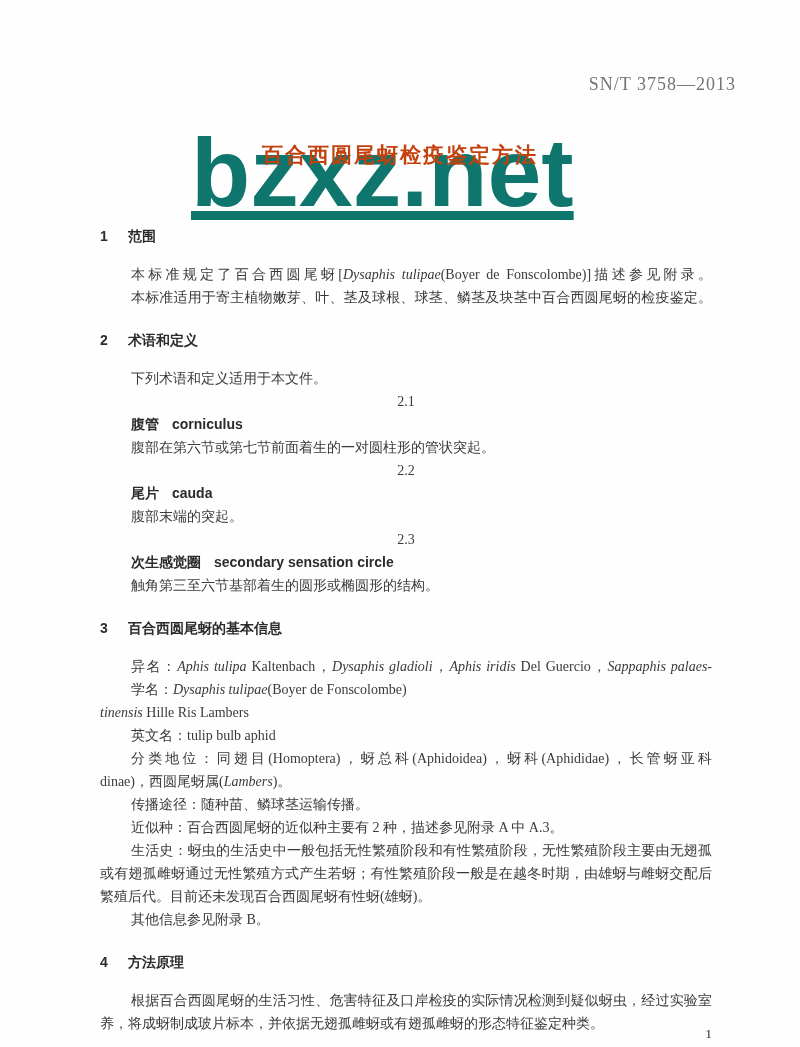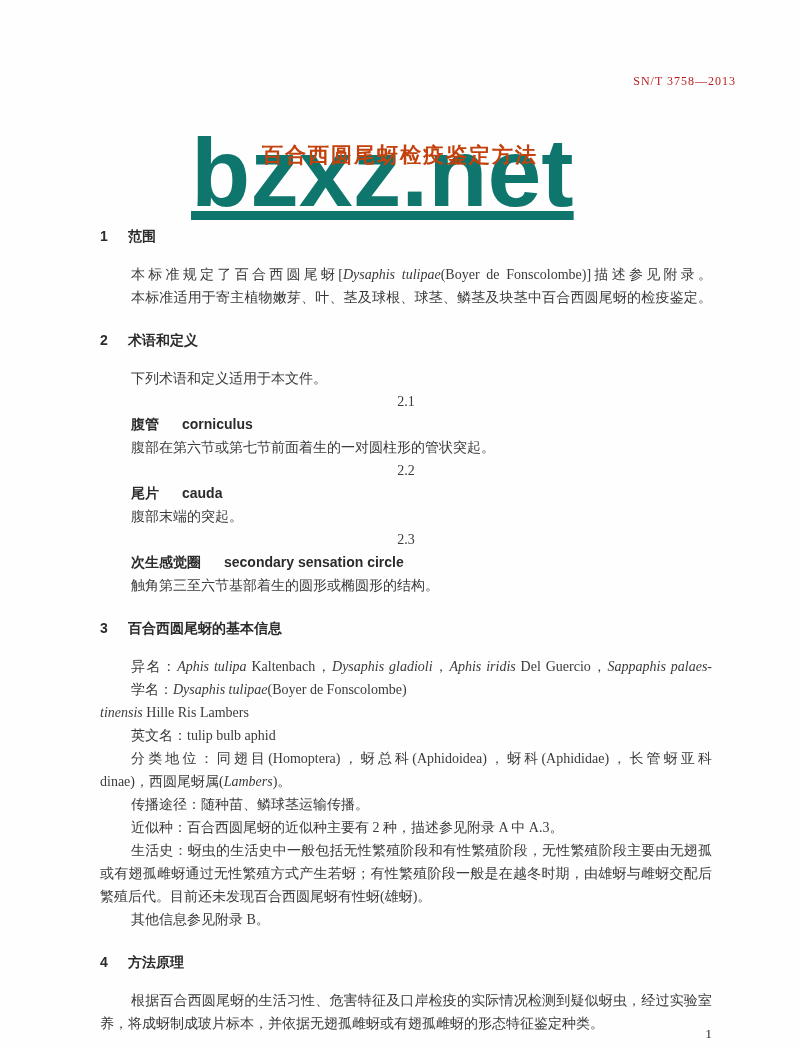--- a/index.html
+++ b/index.html
@@ -1,22 +1,22 @@
 <!DOCTYPE html>
 <html><head>
 <meta charset="utf-8">
 <style>
   html,body{margin:0;padding:0;background:#fff;}
   .page{
     position:relative;width:800px;height:1047px;background:#fefefe;overflow:hidden;
     font-family:"Liberation Serif",serif;color:#3a3a3a;
   }
   .std-code{
-    position:absolute;top:74px;right:64px;font-size:12px;letter-spacing:1px;
-    color:#b91c1c;z-index:2;
+    position:absolute;top:74px;right:64px;font-size:18px;letter-spacing:1px;
+    color:#737373;z-index:2;
   }
   .watermark{
     position:absolute;top:124px;left:191px;z-index:1;
     font-family:"Liberation Sans",sans-serif;font-weight:800;font-size:97px;
     color:#0f766e;letter-spacing:0;line-height:1;user-select:none;text-decoration:underline;
   }
   .doc-title{
     position:absolute;top:141px;left:0;width:100%;text-align:center;z-index:2;
     font-family:"Liberation Sans",sans-serif;font-weight:bold;font-size:21px;
     color:#c2410c;letter-spacing:2px;
@@ -33,21 +33,21 @@
   }
   .content .blk:first-child{margin-top:8px;}
   .h .num{display:inline-block;min-width:28px;}
   .p{padding-left:31px;}
   .l{padding-left:0;}
   .n{padding-left:0;text-align:center;}
   .t{
     padding-left:31px;font-family:"Liberation Sans",sans-serif;
     font-weight:bold;color:#2b2b2b;
   }
-  .t .en{margin-left:23px;}
+  .t .en{margin-left:13px;}
   .it{font-style:italic;}
   .page-num{
     position:absolute;top:1026px;right:88px;font-size:13.5px;color:#333;z-index:2;
   }
 </style>
 </head>
 <body>
 
 <div class="page">
   <div class="watermark">bzxz.net</div>

